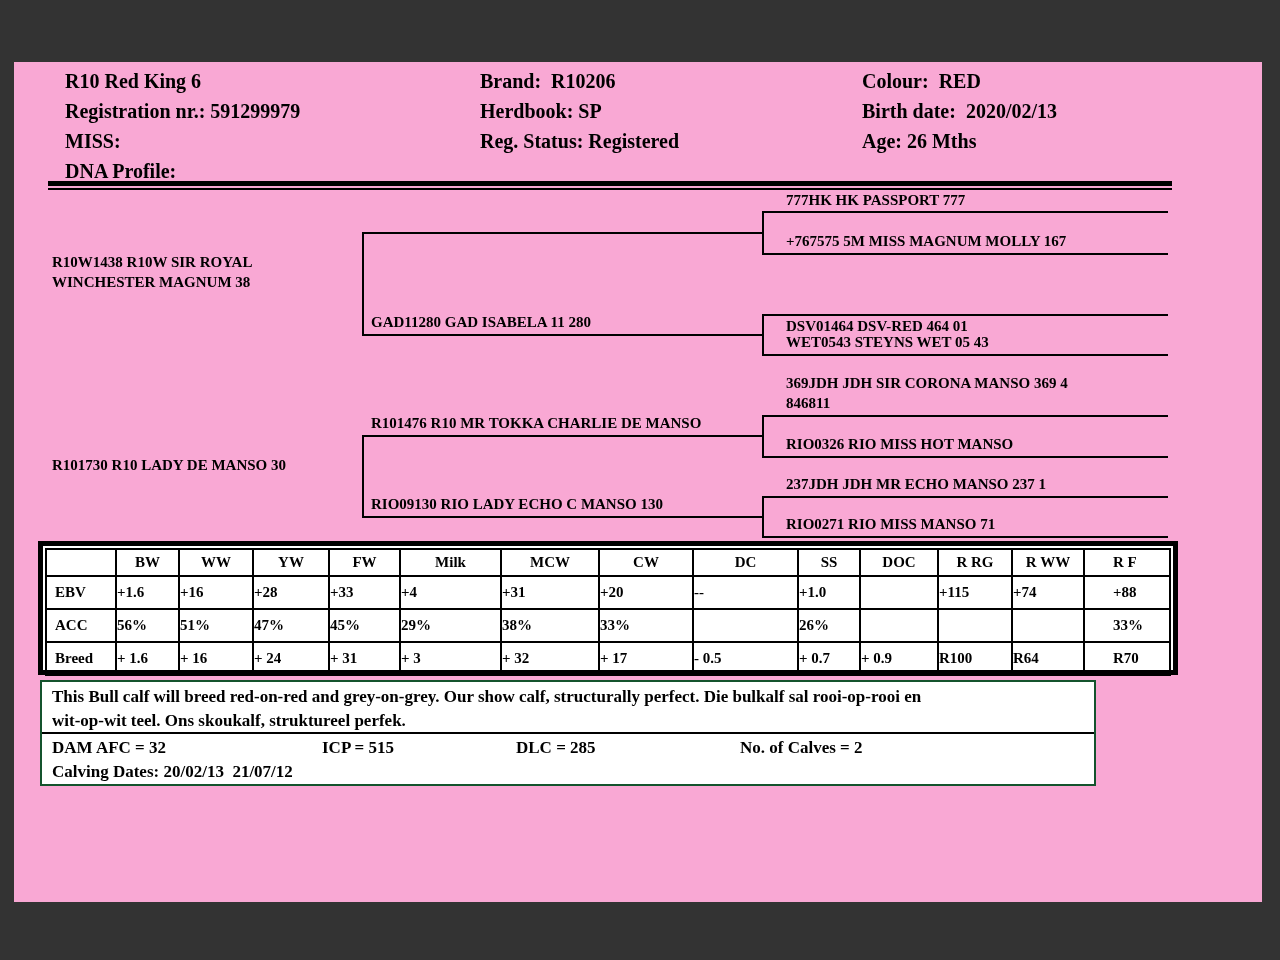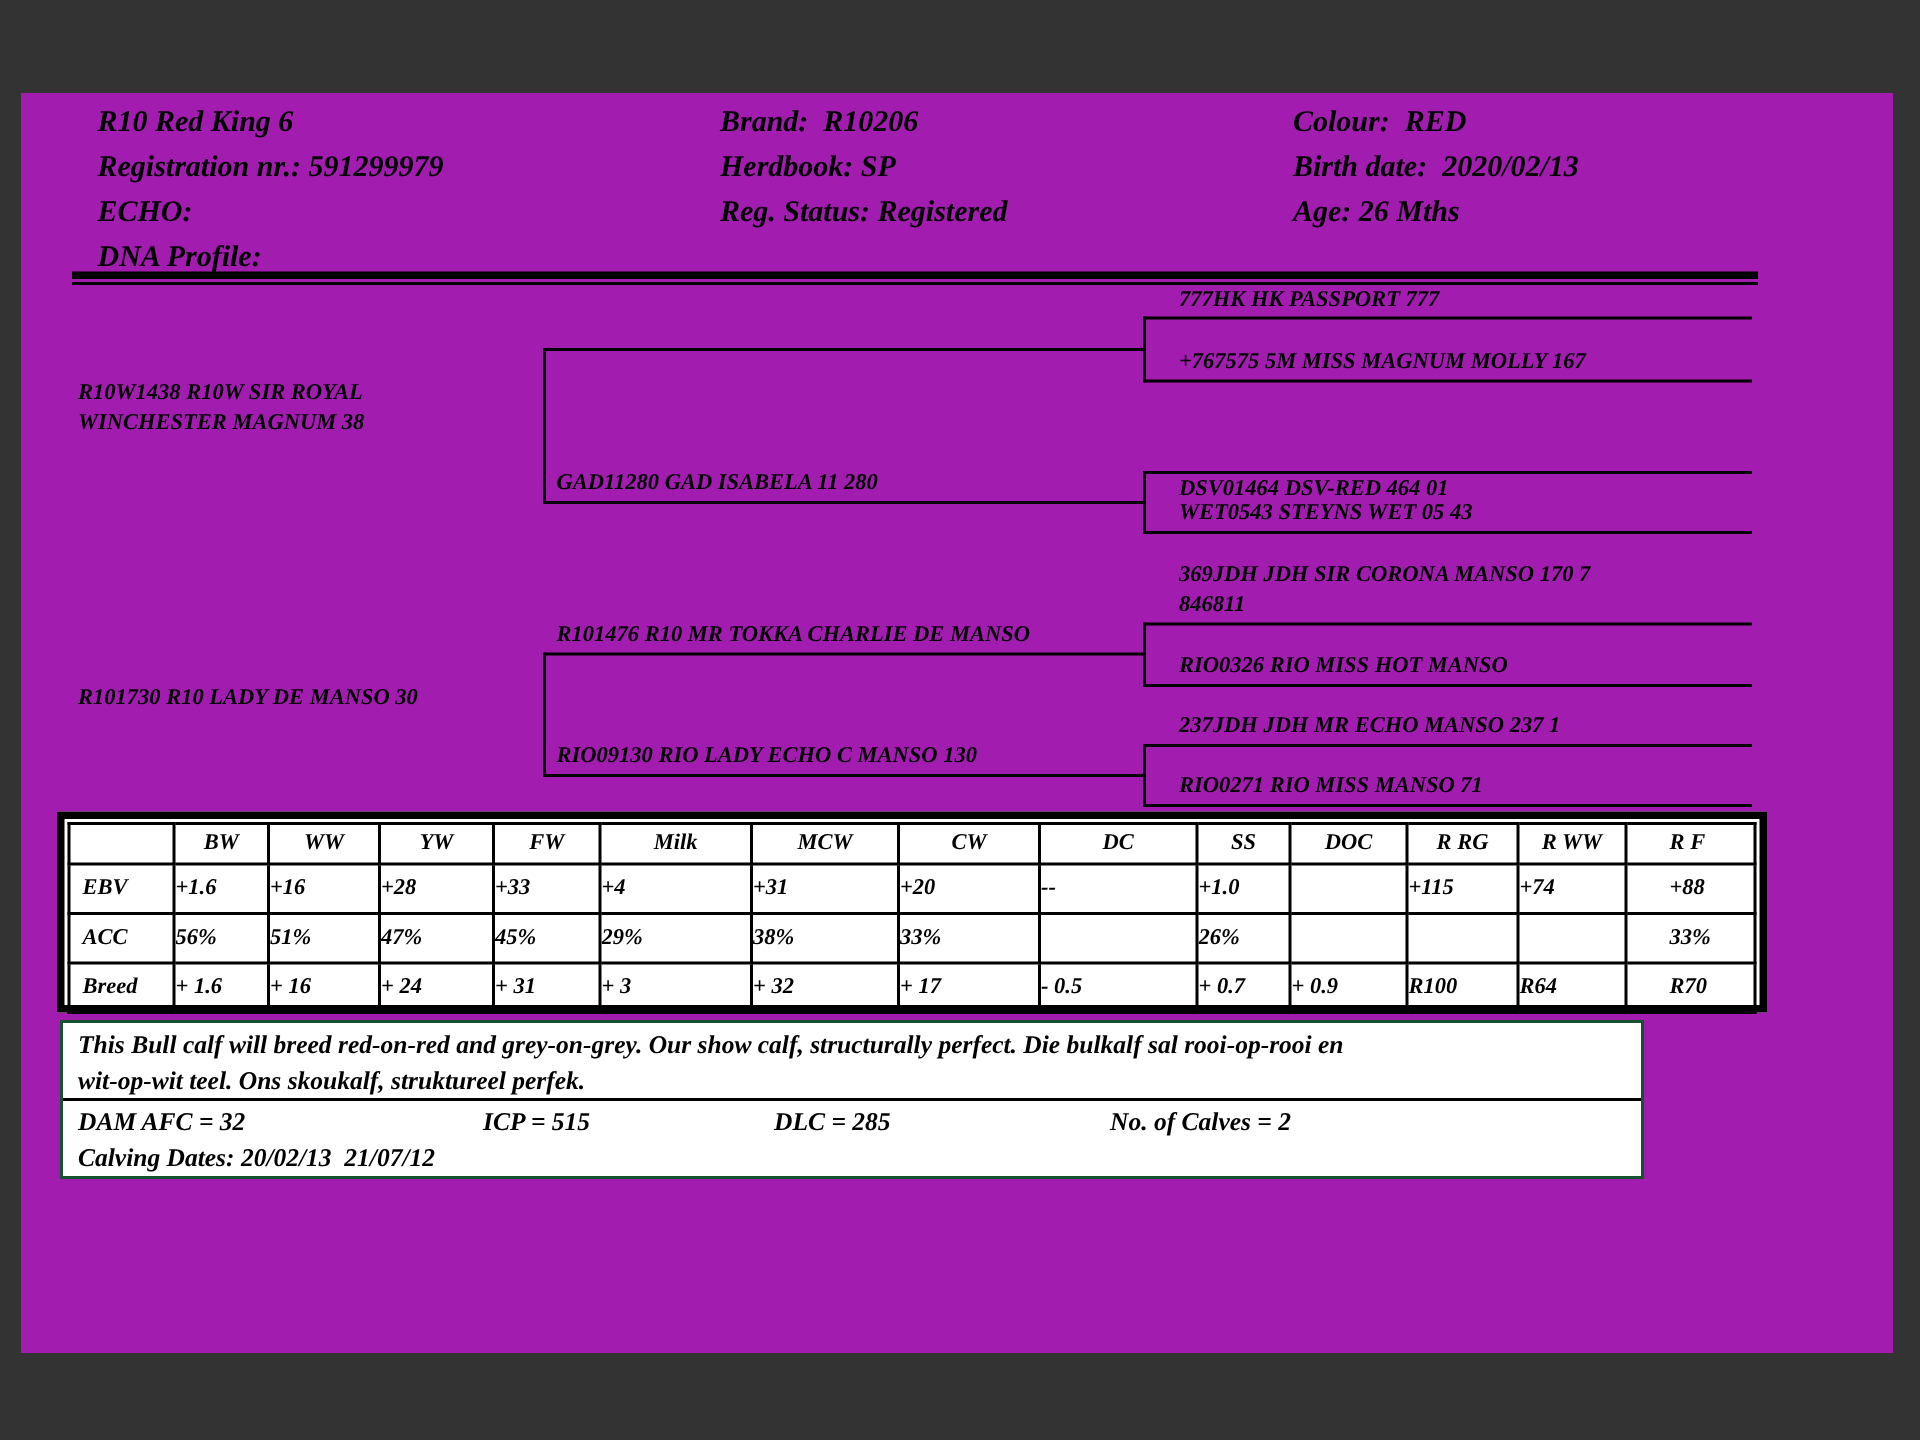--- a/index.html
+++ b/index.html
@@ -7,22 +7,21 @@
   body {
     position:relative;
     background:#333333;
     font-family:"Liberation Serif", serif;
     font-weight:bold;
     color:#000;
     overflow:hidden;
   }
   .page {
     position:absolute; left:14px; top:62px; width:1248px; height:840px;
-    background:#a21caf;
-    font-style:italic;
+    background:#f9a8d4;
   }
   .hdr-col { position:absolute; font-size:20px; line-height:30px; }
   .hdr-line { white-space:pre; }
   .rule { position:absolute; background:#000; }
   .ped-name { position:absolute; font-size:15px; line-height:20px; white-space:pre-line; }
   .hline { position:absolute; height:2px; background:#000; }
   .vline { position:absolute; width:2px; background:#000; }
 
   .ebv-outer {
     position:absolute; left:24px; top:479px; width:1140px; height:134px;
@@ -48,21 +47,21 @@
   .notes-divider { position:absolute; left:0; right:0; top:50px; height:2px; background:#000; }
 </style>
 </head>
 <body>
 
 <div class="page">
 
   <div class="hdr-col" style="left:51px; top:4px;">
     <div class="hdr-line">R10 Red King 6</div>
     <div class="hdr-line">Registration nr.: 591299979</div>
-    <div class="hdr-line">ECHO:</div>
+    <div class="hdr-line">MISS:</div>
     <div class="hdr-line">DNA Profile:</div>
   </div>
   <div class="hdr-col" style="left:466px; top:4px;">
     <div class="hdr-line">Brand:  R10206</div>
     <div class="hdr-line">Herdbook: SP</div>
     <div class="hdr-line">Reg. Status: Registered</div>
   </div>
   <div class="hdr-col" style="left:848px; top:4px;">
     <div class="hdr-line">Colour:  RED</div>
     <div class="hdr-line">Birth date:  2020/02/13</div>
@@ -77,21 +76,21 @@
   <div class="ped-name" style="left:38px; top:393px; width:310px;">R101730 R10 LADY DE MANSO 30</div>
 
   <div class="ped-name" style="left:357px; top:250px; width:395px;">GAD11280 GAD ISABELA 11 280</div>
   <div class="ped-name" style="left:357px; top:351px; width:395px;">R101476 R10 MR TOKKA CHARLIE DE MANSO</div>
   <div class="ped-name" style="left:357px; top:432px; width:395px;">RIO09130 RIO LADY ECHO C MANSO 130</div>
 
   <div class="ped-name" style="left:772px; top:128px; width:392px;">777HK HK PASSPORT 777</div>
   <div class="ped-name" style="left:772px; top:169px; width:392px;">+767575 5M MISS MAGNUM MOLLY 167</div>
   <div class="ped-name" style="left:772px; top:230px; width:392px;margin-top:24px;">DSV01464 DSV-RED 464 01</div>
   <div class="ped-name" style="left:772px; top:270px; width:392px;">WET0543 STEYNS WET 05 43</div>
-  <div class="ped-name" style="left:772px; top:311px; width:392px;">369JDH JDH SIR CORONA MANSO 170 7
+  <div class="ped-name" style="left:772px; top:311px; width:392px;">369JDH JDH SIR CORONA MANSO 369 4
 846811</div>
   <div class="ped-name" style="left:772px; top:372px; width:392px;">RIO0326 RIO MISS HOT MANSO</div>
   <div class="ped-name" style="left:772px; top:412px; width:392px;">237JDH JDH MR ECHO MANSO 237 1</div>
   <div class="ped-name" style="left:772px; top:452px; width:392px;">RIO0271 RIO MISS MANSO 71</div>
 
   <div class="hline" style="left:349px; top:170px; width:399px;"></div>
   <div class="hline" style="left:349px; top:272px; width:399px;"></div>
   <div class="hline" style="left:349px; top:373px; width:399px;"></div>
   <div class="hline" style="left:349px; top:454px; width:399px;"></div>
 

